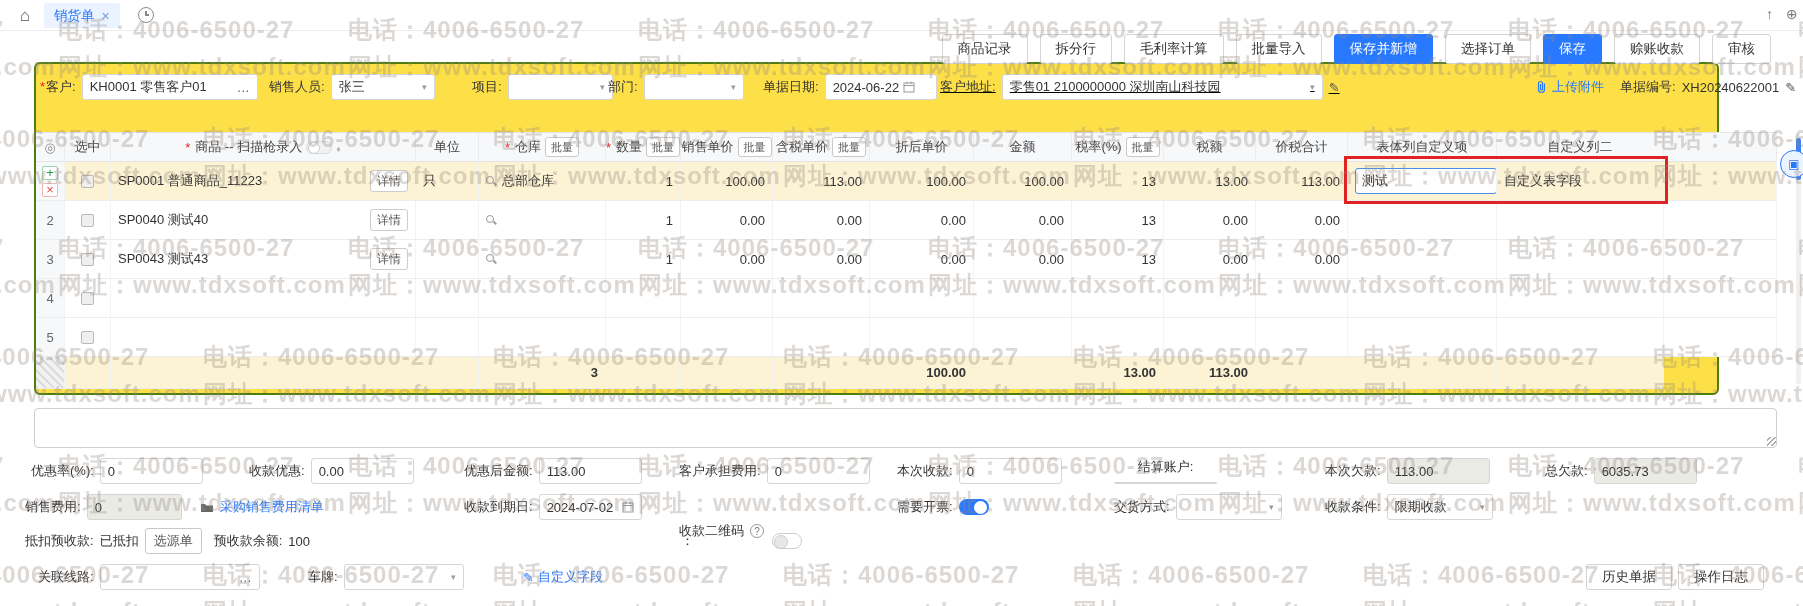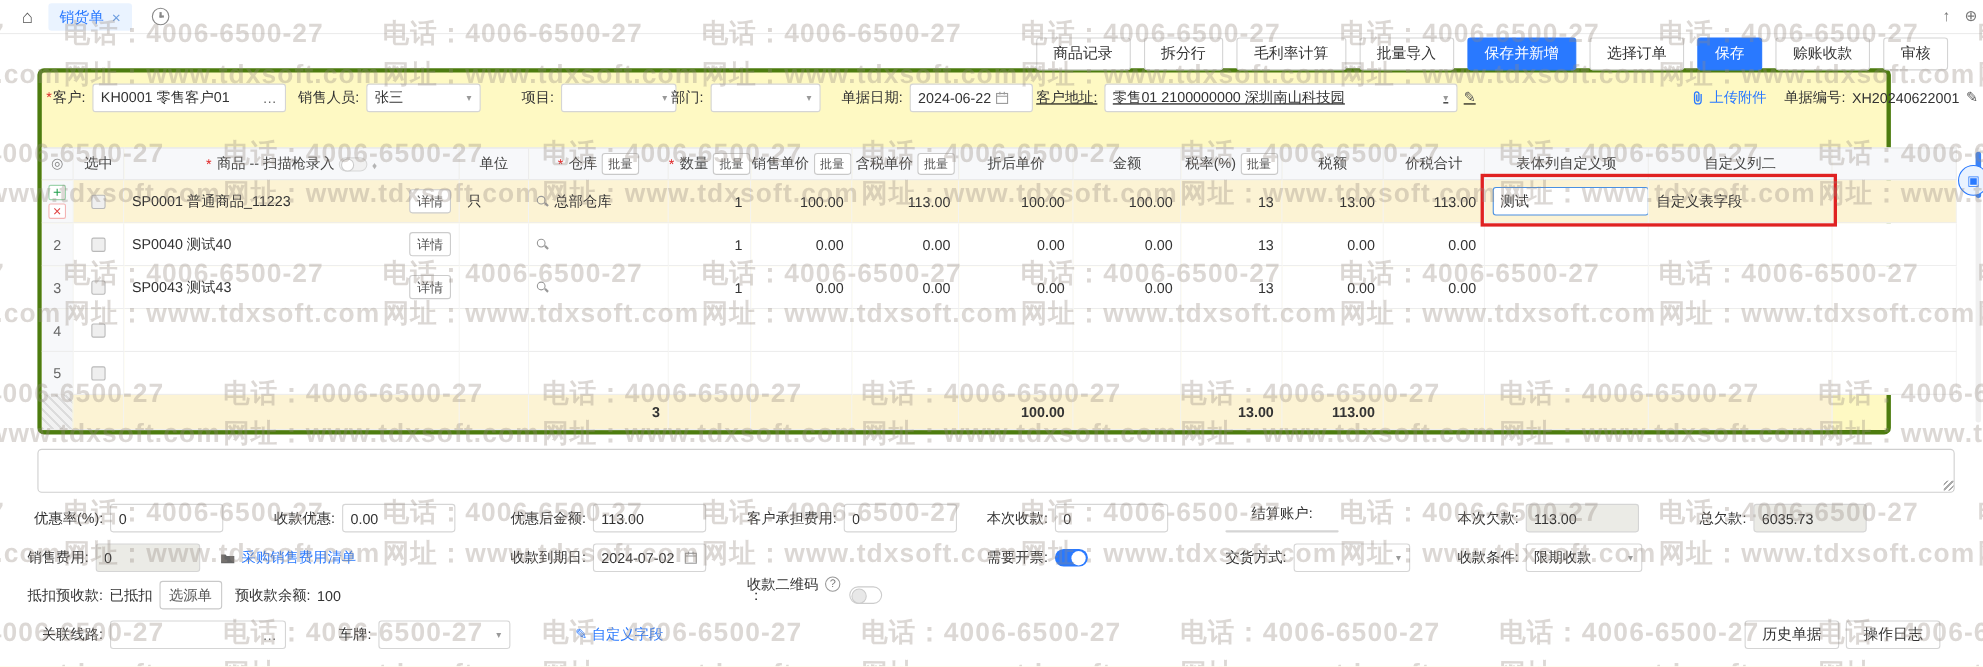--- a/index.html
+++ b/index.html
@@ -20,21 +20,21 @@
 .up-ic::before { content:"↑"; }
 .plus-ic { position:absolute; left:1786px; top:6px; color:#777; font-size:14px; cursor:pointer; }
 .plus-ic::before { content:"⊕"; }
 
 
 .toolbar { position:absolute; top:34px; right:32px; display:flex; gap:12px; z-index:5; }
 .btn { height:30px; padding:0 15px; background:#fff; border:1px solid #d4d4d4; border-radius:3px; font-size:13.5px; color:#333; cursor:pointer; font-family:inherit; white-space:nowrap; }
 .btn.primary { background:#2979ff; border-color:#2979ff; color:#fff; }
 
 
-.panel { position:absolute; left:34px; top:62px; width:1685px; height:333px; border:4px solid #4d7c0f; border-radius:6px; background:#fef9c3; }
+.panel { position:absolute; left:34px; top:62px; width:1685px; height:333px; border:2px solid #4d7c0f; border-radius:6px; background:#fde047; }
 
 
 .fgroup { position:absolute; display:flex; align-items:center; gap:6px; height:26px; white-space:nowrap; }
 .lbl { font-size:13px; color:#333; white-space:nowrap; }
 .req { color:#e02a2a; margin-right:1px; }
 .ibox { display:inline-flex; align-items:center; gap:4px; border:1px solid #d5d5d5; border-radius:3px; background:#fff; height:26px; padding:0 7px; font-size:13px; color:#333; overflow:hidden; }
 .ibox input { border:none; outline:none; width:100%; font:inherit; color:#333; background:transparent; padding:0; }
 .ibox.dis { background:#ebebe6; }
 .caret { color:#999; font-size:9px; margin-left:auto; }
 .caret::before { content:"▾"; }

